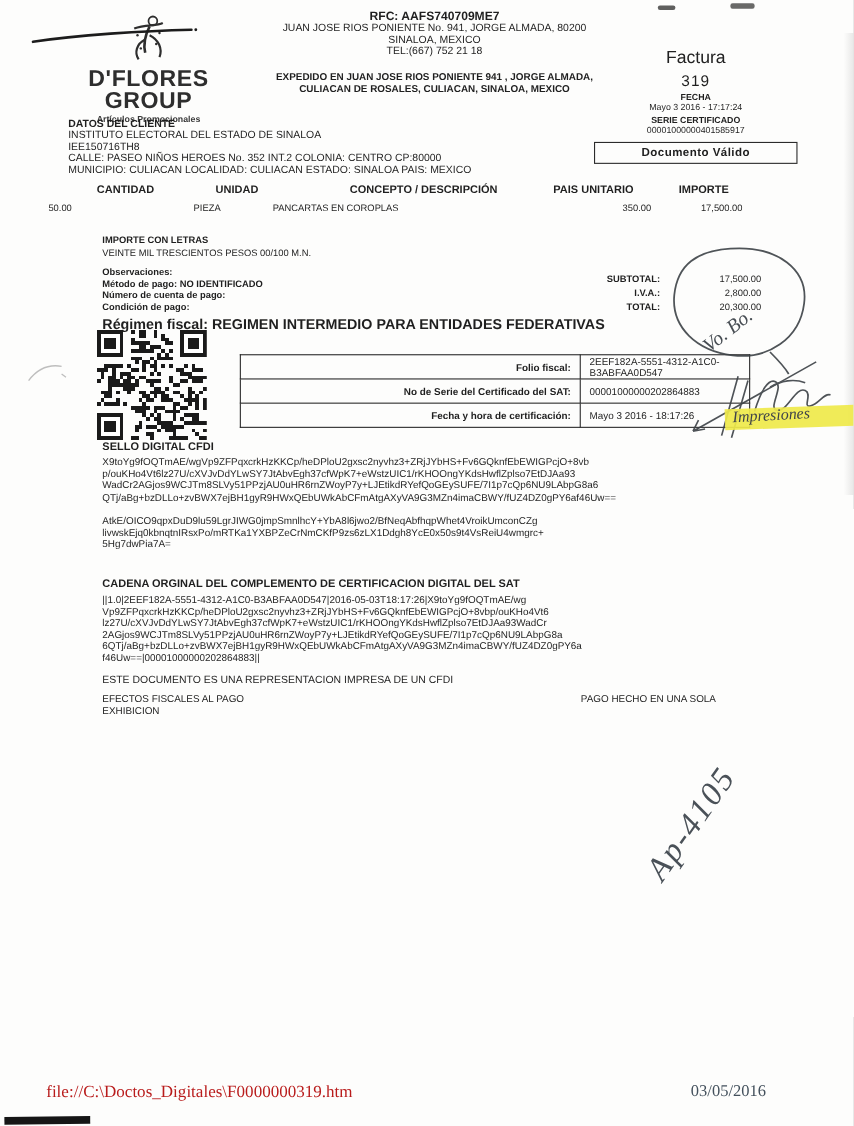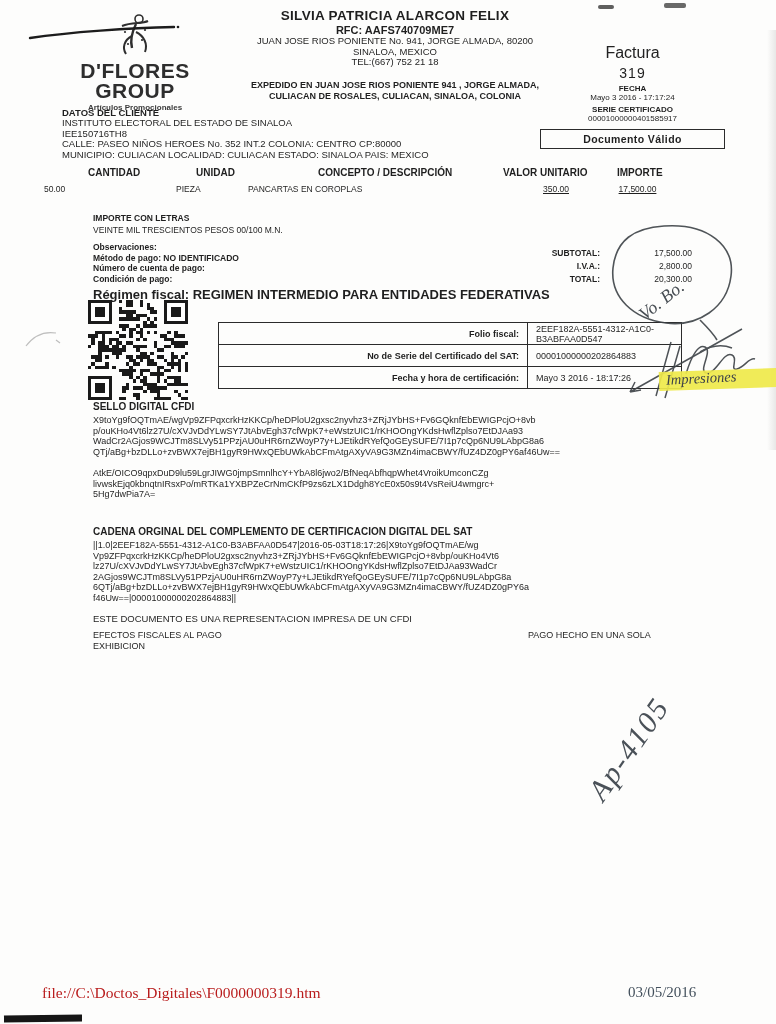--- a/index.html
+++ b/index.html
@@ -23,21 +23,21 @@
   .meta-lbl{font-size:8px;font-weight:bold;margin-top:3px;}
   .meta-val{font-size:8px;}
   .valid-box{margin-top:6px;border:1.5px solid #2b2b2b;padding:3px 0;
              font-weight:bold;font-size:10.5px;letter-spacing:.4px;}
   
   .client{left:62px;top:108px;font-size:9.5px;line-height:10.4px;}
   .client .b{font-weight:bold;}
   
   .th{position:absolute;top:167px;font-size:10px;font-weight:bold;}
   .td{position:absolute;top:184px;font-size:8.5px;}
-  .ralign{text-align:center;text-decoration:underline;}
+  .ralign{text-align:right;}
   
   .letters{left:93px;top:212px;font-size:8.5px;line-height:12px;}
   .obs{left:93px;top:242px;font-size:8.5px;line-height:10.6px;font-weight:bold;}
   .totals-l{left:478px;top:247px;width:122px;text-align:right;font-size:8.5px;font-weight:bold;line-height:13px;}
   .totals-v{left:600px;top:247px;width:92px;text-align:right;font-size:8.5px;line-height:13px;}
   .regimen{left:93px;top:287px;font-size:13px;font-weight:bold;}
   
   #qr{left:88px;top:300px;width:100px;height:100px;}
   .folio{left:218px;top:322px;width:464px;border-collapse:collapse;font-size:9px;}
   .folio td{border:1px solid #2b2b2b;height:21px;padding:0;}
@@ -83,28 +83,27 @@
         <circle cx="33" cy="18" r="1.1" fill="#2e2e2e"></circle>
       <circle cx="30" cy="28" r="1.1" fill="#2e2e2e"></circle>
         <circle cx="16" cy="32" r="1.1" fill="#2e2e2e"></circle>
     </svg>
     <div class="logo-name">D'FLORES</div>
     <div class="logo-name">GROUP</div>
     <div class="logo-tagline">Artículos Promocionales</div>
   </div>
 
   <div class="abs issuer">
-    <div class="issuer-name">SILVIA PATRICIA ALARCON FELIX</div>
     <div class="issuer-rfc">RFC: AAFS740709ME7</div>
     <div class="issuer-line">JUAN JOSE RIOS PONIENTE No. 941, JORGE ALMADA, 80200</div>
     <div class="issuer-line">SINALOA, MEXICO</div>
     <div class="issuer-line">TEL:(667) 752 21 18</div>
     <div class="expedido">
       <div>EXPEDIDO EN JUAN JOSE RIOS PONIENTE 941 , JORGE ALMADA,</div>
-      <div>CULIACAN DE ROSALES, CULIACAN, SINALOA, COLONIA</div>
+      <div>CULIACAN DE ROSALES, CULIACAN, SINALOA, MEXICO</div>
     </div>
   </div>
 
   <div class="abs invoice-meta">
     <div class="fact-title">Factura</div>
     <div class="fact-num">319</div>
     <div class="meta-lbl">FECHA</div>
     <div class="meta-val">Mayo 3 2016 - 17:17:24</div>
     <div class="meta-lbl">SERIE CERTIFICADO</div>
     <div class="meta-val">00001000000401585917</div>
@@ -115,21 +114,21 @@
     <div class="b">DATOS DEL CLIENTE</div>
     <div>INSTITUTO ELECTORAL DEL ESTADO DE SINALOA</div>
     <div>IEE150716TH8</div>
     <div>CALLE: PASEO NIÑOS HEROES No. 352 INT.2 COLONIA: CENTRO CP:80000</div>
     <div>MUNICIPIO: CULIACAN LOCALIDAD: CULIACAN ESTADO: SINALOA PAIS: MEXICO</div>
   </div>
 
   <span class="th" style="left:88px">CANTIDAD</span>
   <span class="th" style="left:196px">UNIDAD</span>
   <span class="th" style="left:318px">CONCEPTO / DESCRIPCIÓN</span>
-  <span class="th" style="left:503px">VALOR UNITARIO</span>
+  <span class="th" style="left:503px">PAIS UNITARIO</span>
   <span class="th" style="left:617px">IMPORTE</span>
 
   <span class="td" style="left:44px">50.00</span>
   <span class="td" style="left:176px">PIEZA</span>
   <span class="td" style="left:248px">PANCARTAS EN COROPLAS</span>
   <span class="td ralign" style="left:520px;width:72px">350.00</span>
   <span class="td ralign" style="left:600px;width:75px">17,500.00</span>
 
   <div class="abs letters">
     <div style="font-weight:bold">IMPORTE CON LETRAS</div>

